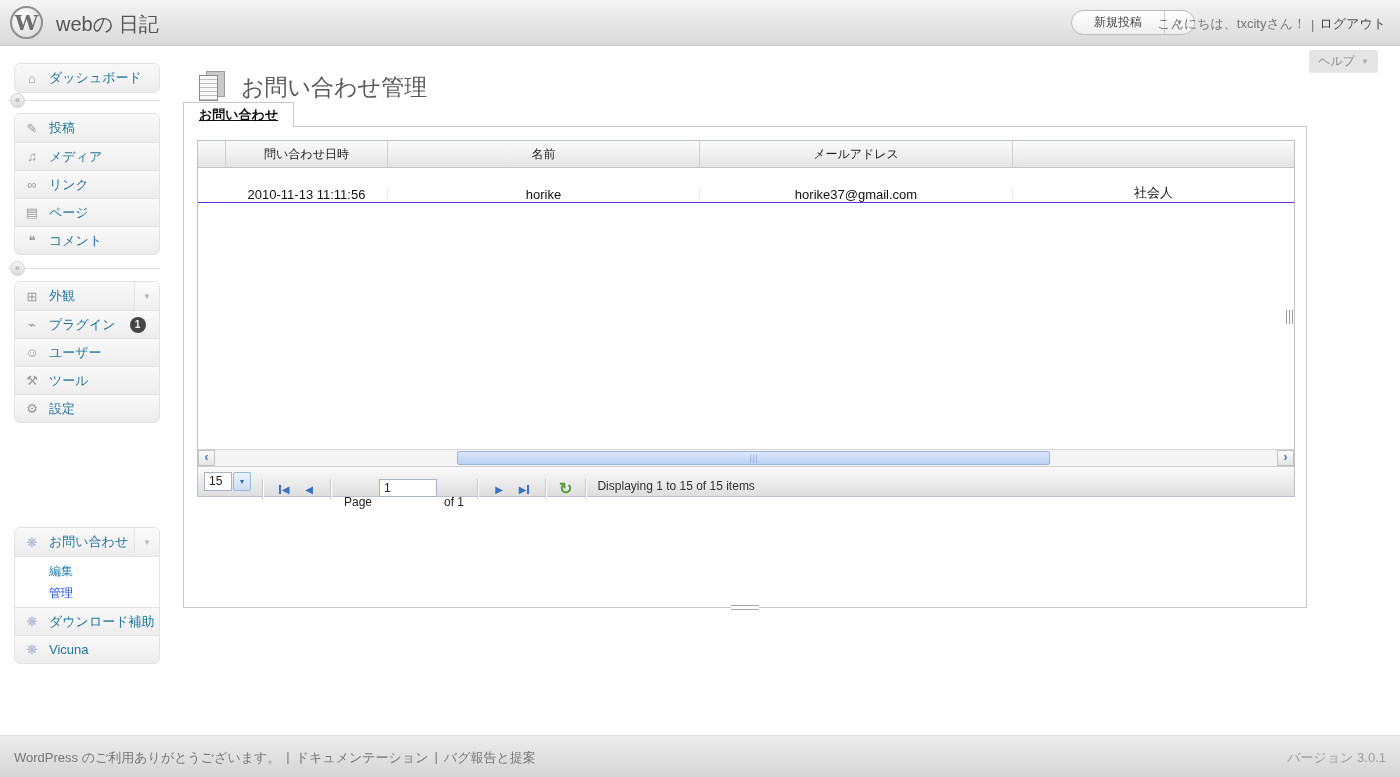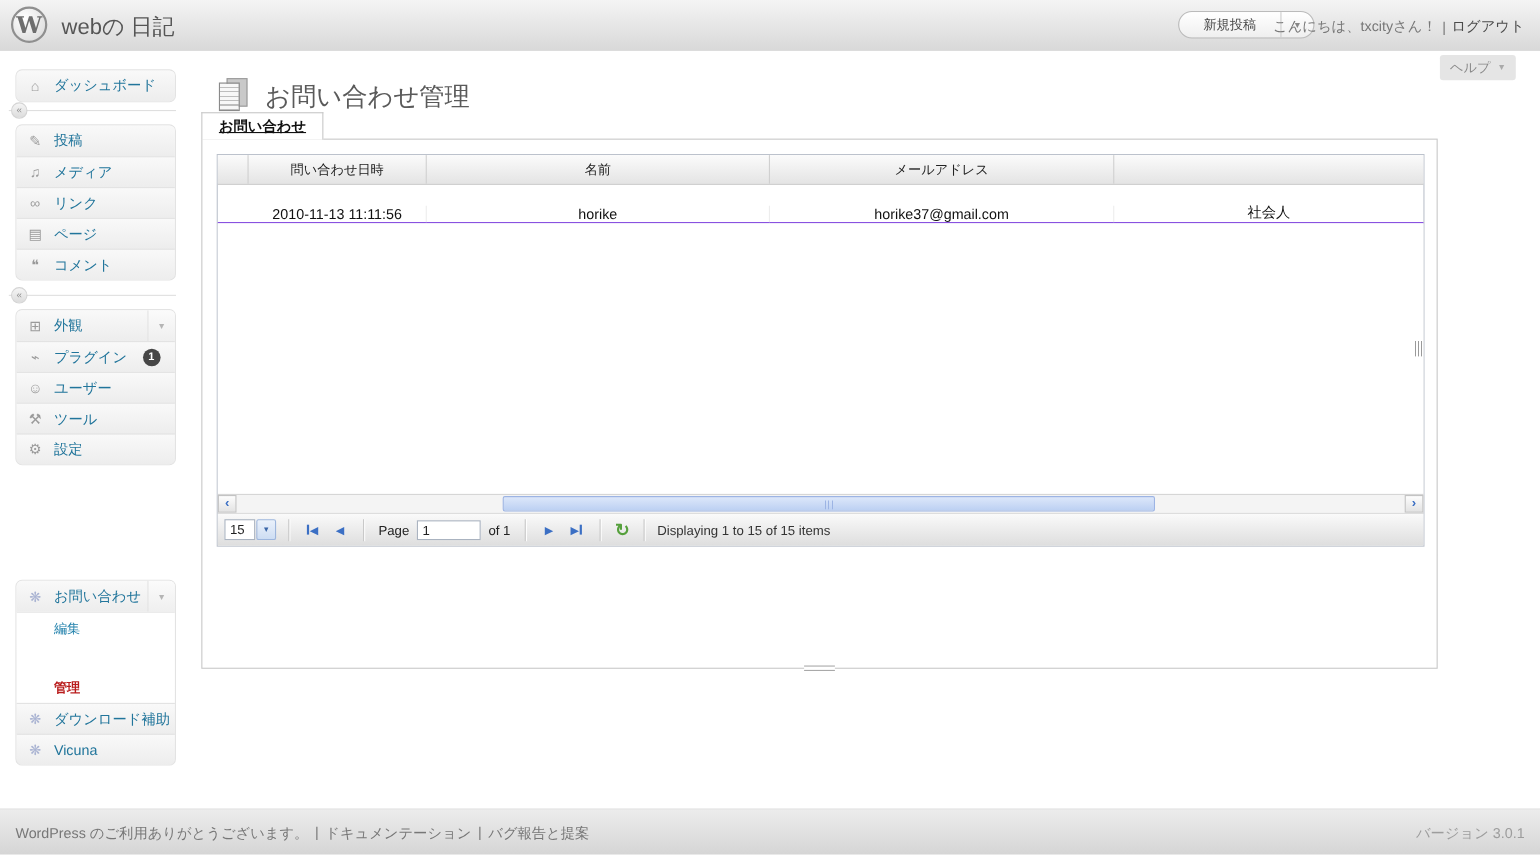--- a/index.html
+++ b/index.html
@@ -32,21 +32,21 @@
     padding-left:8px; font-size:13px; color:#21759b; background:linear-gradient(#f9f9f9,#ededed); }
   .side-item + .side-item, .side-item.bordered { border-top:1px solid #e3e3e3; }
   .side-icon { width:18px; text-align:center; color:#9a9a9a; font-size:13px; }
   .gear-icon { color:#a9b3d2; }
   .menu-arrow { position:absolute; right:0; top:0; bottom:0; width:25px;
     border-left:1px solid #e3e3e3; display:flex; align-items:center; justify-content:center;
     color:#b5b5b5; font-size:8px; background:linear-gradient(#fbfbfb,#efefef); }
   .submenu { background:#ffffff; border-top:1px solid #e3e3e3; padding:3px 0; }
   .submenu-item { position:relative; height:22px; line-height:22px; padding-left:34px;
     font-size:12px; color:#2583ad; }
-  .submenu-item.current { color:#b91c1c; font-weight:bold;margin-top:32px; }
+  .submenu-item.current { color:#1d4ed8; font-weight:normal; }
   .submenu-item.current::before { content:""; position:absolute; left:-1px; top:6px;
     width:0; height:0; border-top:5px solid transparent; border-bottom:5px solid transparent;
     border-right:6px solid #9b9b9b; transform:translateX(-6px); }
   .side-sep { position:absolute; left:8px; width:152px; border-top:1px solid #dfdfdf; }
   .collapse-dot { position:absolute; left:2px; top:-8px; width:15px; height:15px; border-radius:50%;
     background:linear-gradient(#f5f5f5,#dcdcdc); border:1px solid #d4d4d4; color:#8c8c8c;
     font-size:9px; text-align:center; line-height:13px; }
   .plugin-badge { margin-left:6px; width:16px; height:16px; border-radius:50%; background:#464646;
     color:#fff; font-size:10px; font-weight:bold; text-align:center; line-height:16px; }
   
@@ -88,21 +88,21 @@
   .hscroll { position:relative; height:17px; background:#f4f4f4; border-top:1px solid #d6d6d6; }
   .hs-btn { position:absolute; top:0; width:17px; height:16px; background:linear-gradient(#fdfdfd,#e3e3e3);
     border:1px solid #c3c3c3; color:#3b6fc4; font-weight:bold; font-size:12px; line-height:13px;
     text-align:center; }
   .hs-left { left:0; } .hs-right { right:0; }
   .hs-thumb { position:absolute; left:259px; top:1px; width:593px; height:14px; border-radius:2px;
     background:linear-gradient(#dce7fa,#bcd0f2); border:1px solid #9cb4e4; }
   .hs-thumb-grip { position:absolute; left:50%; top:3px; transform:translateX(-50%); width:8px; height:8px;
     background:repeating-linear-gradient(90deg,#9cb4e4 0 1px, transparent 1px 3px); }
   
-  .toolbar { display:flex; align-items:center; height:30px; padding:0 6px; gap:5px;
+  .toolbar { display:flex; height:30px; padding:12px 6px; gap:5px;
     background:linear-gradient(#fafafa,#dedede); border-top:1px solid #cfcfcf; font-size:12px; color:#333; }
   .combo { display:flex; align-items:center; }
   .combo-field { width:28px; height:19px; background:#fff; border:1px solid #aab3c0;
     font-size:12px; line-height:17px; padding-left:4px; color:#222; }
   .combo-trigger { width:18px; height:19px; margin-left:1px; background:linear-gradient(#eaf1fb,#cdddf3);
     border:1px solid #9db6dd; color:#3a66a8; font-size:8px; text-align:center; line-height:18px;
     border-radius:2px; }
   .tb-sep { width:1px; height:20px; background:#c9c9c9; margin:0 6px; box-shadow:1px 0 0 #fff; }
   .nav-btn { width:20px; height:20px; display:flex; align-items:center; justify-content:center; gap:1px; }
   .nav-tri { color:#3b6fc4; font-size:10px; }

